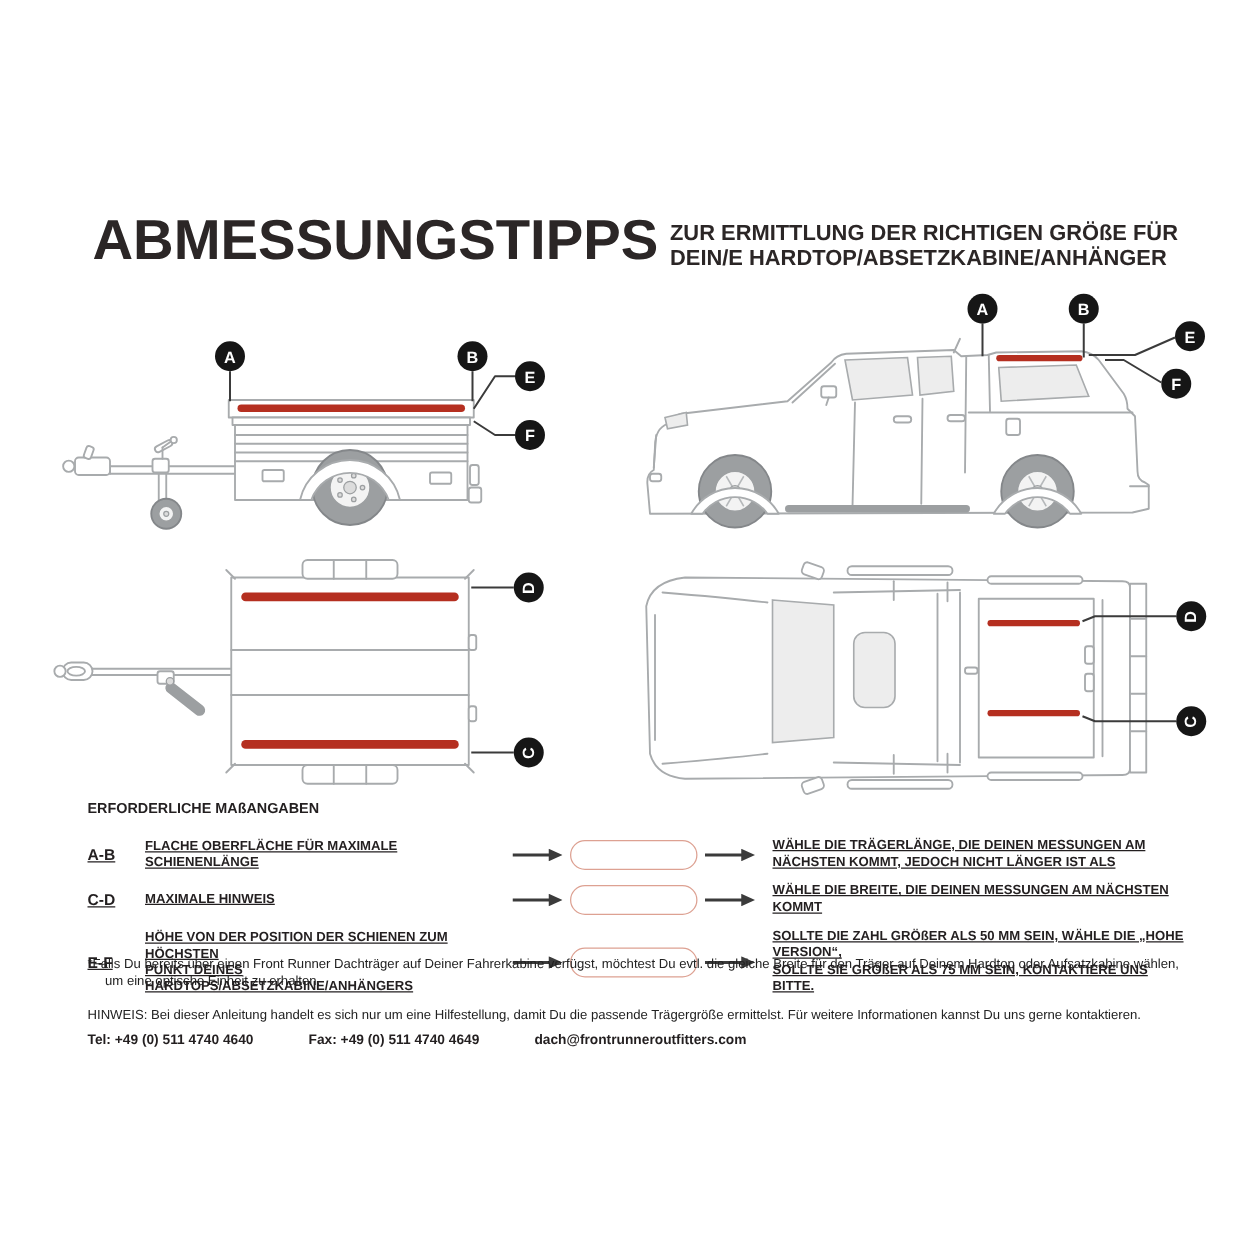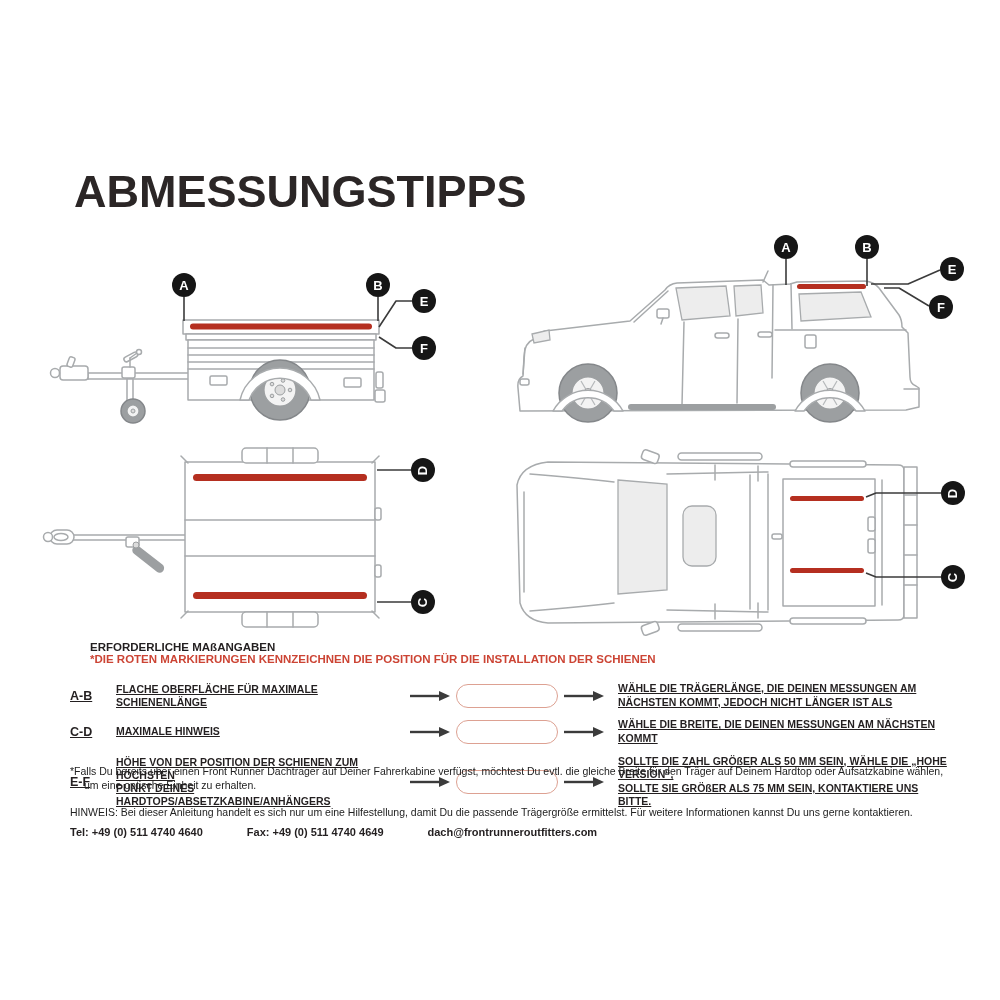--- a/index.html
+++ b/index.html
@@ -53,20 +53,22 @@
   .fn2{margin:0;}
   .contacts{position:absolute;left:70px;top:826px;width:882px;display:flex;
             gap:44px;font-size:11px;font-weight:700;}
 </style>
 </head>
 <body>
 
 <div class="page">
 
   <div class="title">ABMESSUNGSTIPPS</div>
+  <div class="subtitle">ZUR ERMITTLUNG DER RICHTIGEN GRÖßE FÜR
+DEIN/E HARDTOP/ABSETZKABINE/ANHÄNGER</div>
 
   <svg id="trailer-side" class="diagram" viewBox="0 0 420 180" width="420" height="180">
 
     <line class="ln" x1="148" y1="111" x2="48" y2="111"></line>
     <line class="ln" x1="148" y1="117" x2="48" y2="117"></line>
     <line class="ln" x1="48" y1="111" x2="48" y2="117"></line>
     <rect class="lnf" x="20" y="104" width="28" height="14" rx="3"></rect>
     <circle class="lnf" cx="15" cy="111" r="4.5"></circle>
     <rect class="lnf" x="28" y="95" width="6" height="10" rx="2" transform="rotate(20 31 100)"></rect>
 
@@ -264,21 +266,20 @@
   <div class="marker" style="left:941px;top:481px">
       <span class="rot">D</span>
     </div>
   <div class="marker" style="left:941px;top:565px">
       <span class="rot">C</span>
     </div>
 
   <div class="measure">
     <div class="mheading">
       <span>ERFORDERLICHE MAßANGABEN</span>
-      <span class="mnote">*DIE ROTEN MARKIERUNGEN KENNZEICHNEN DIE POSITION FÜR DIE INSTALLATION DER SCHIENEN</span>
     </div>
     <div class="mrows">
       <div class="mrow">
         <span class="mkey">A-B</span>
         <span class="mdesc">FLACHE OBERFLÄCHE FÜR MAXIMALE SCHIENENLÄNGE</span>
         <span class="arrowbox">
             <svg width="40" height="10" viewBox="0 0 40 10">
               <line x1="0" y1="5" x2="30" y2="5" stroke="#3b3b3b" stroke-width="2.4"></line>
               <polygon points="29,0 40,5 29,10" fill="#3b3b3b"></polygon>
             </svg>

